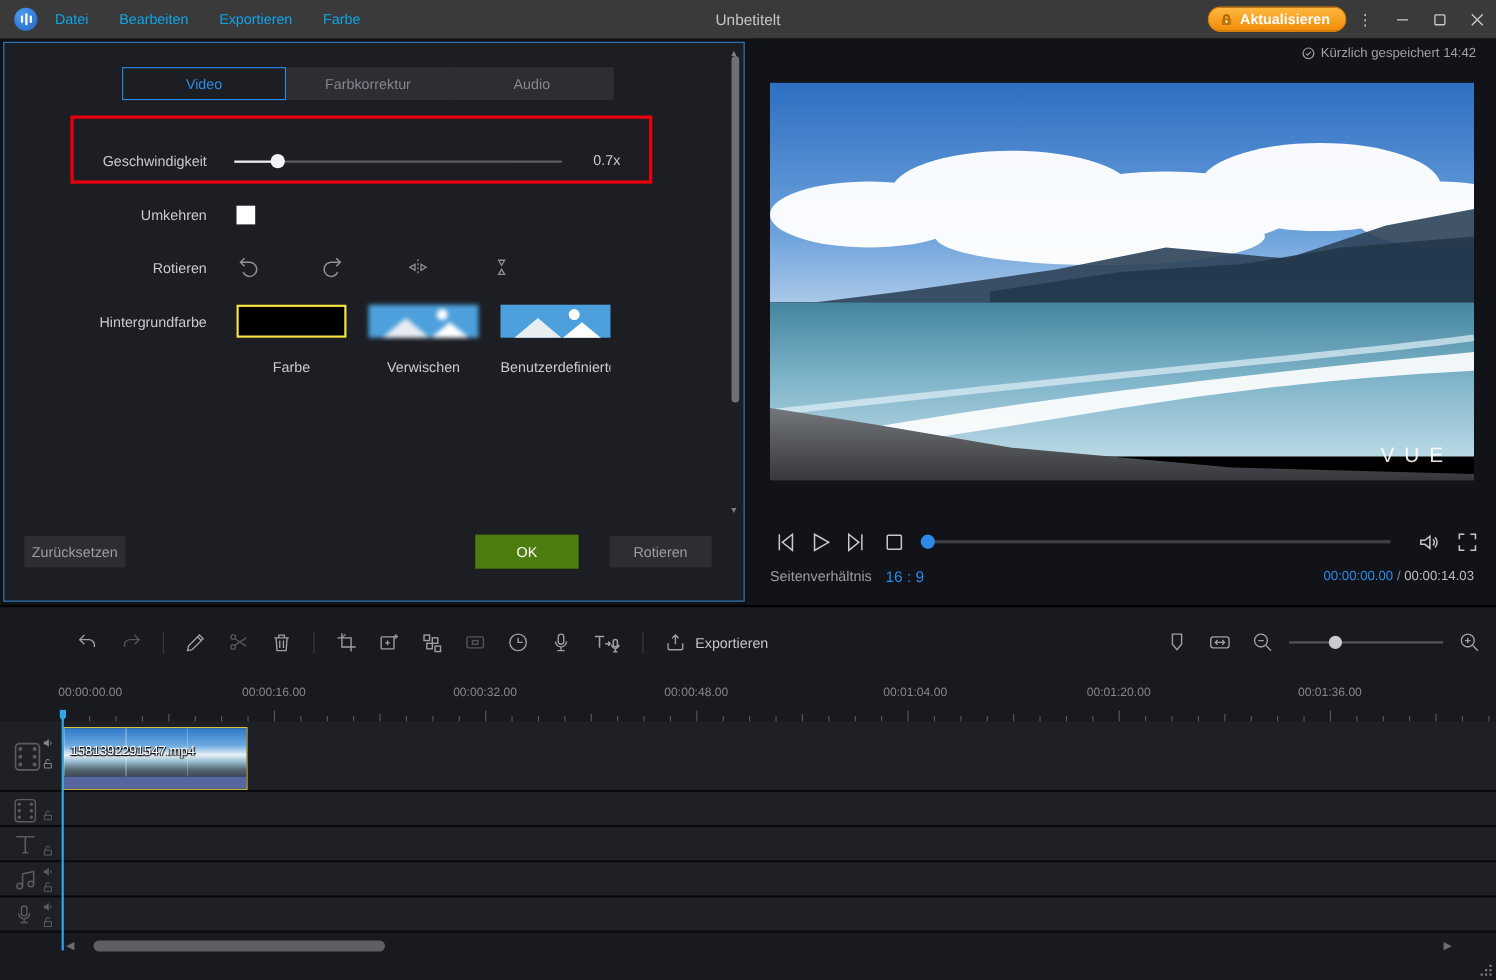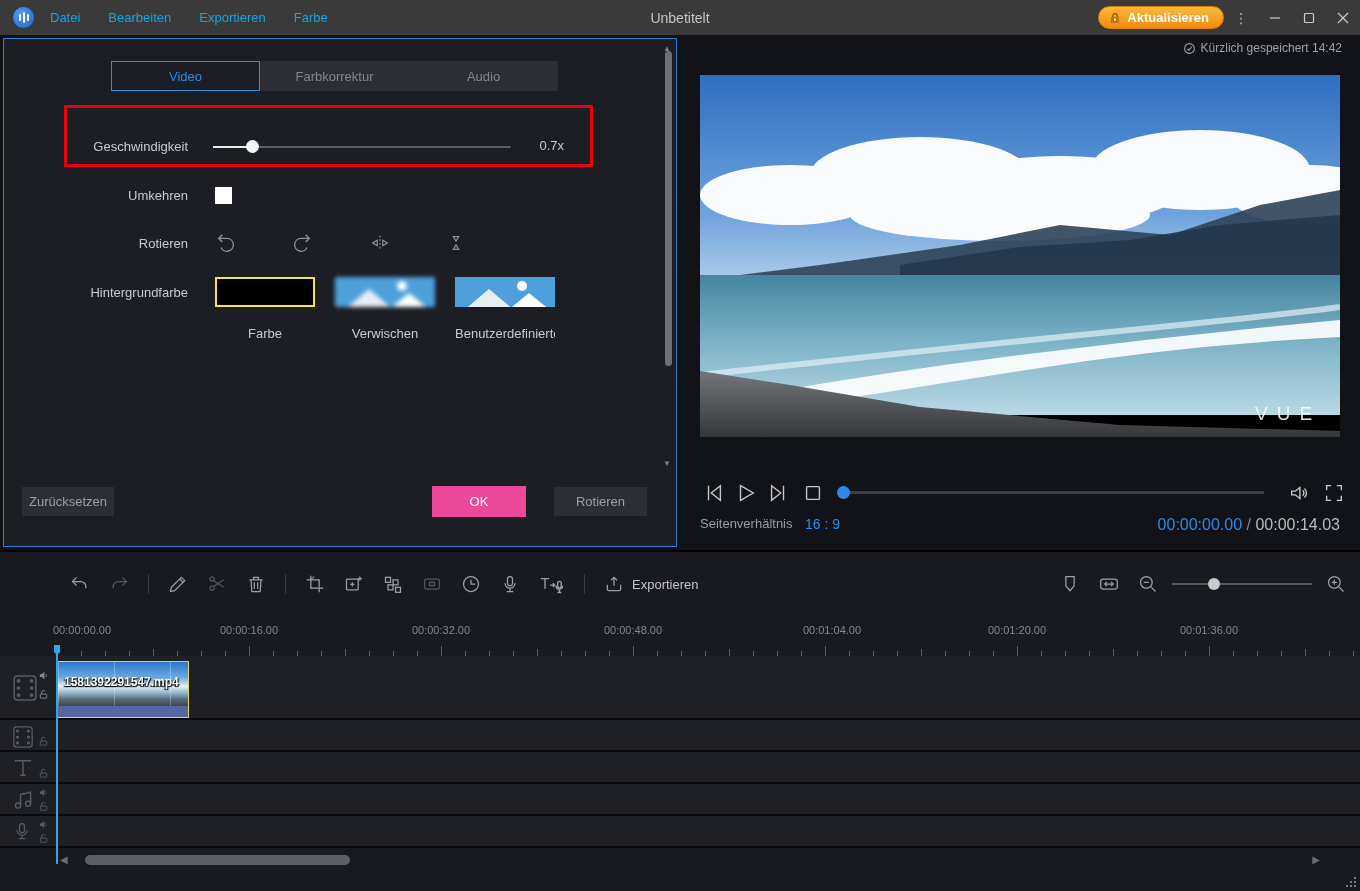--- a/index.html
+++ b/index.html
@@ -53,42 +53,42 @@
   .thumb-img .mt1 { position:absolute; left:8px; bottom:-4px; width:0; height:0;
     border-left:26px solid transparent; border-right:26px solid transparent;
     border-bottom:22px solid #e8edf2; }
   .thumb-img .mt2 { position:absolute; right:4px; bottom:-4px; width:0; height:0;
     border-left:22px solid transparent; border-right:22px solid transparent;
     border-bottom:18px solid #fff; }
   .blurred { filter:blur(2px); }
   .panel-btn { position:absolute; height:29px; display:flex; align-items:center;
     justify-content:center; background:#2c2e34; color:#9b9ea4; font-size:13px;
     cursor:pointer; }
-  .panel-btn.primary { background:#ec4899; color:#fff; }
+  .panel-btn.primary { background:#4d7c0f; color:#fff; }
   .vscroll { position:absolute; right:4px; top:12px; width:7px; height:315px;
     background:#6e7075; border-radius:4px; }
   .vscroll-arrow { position:absolute; right:5px; color:#7e8086; font-size:8px; }
 
   
   #preview-panel { position:absolute; left:678px; top:35px; width:682px; height:515px;
     background:#121318; }
   .saved { position:absolute; top:6px; right:18px; color:#9da0a5; font-size:12px;
     display:flex; align-items:center; gap:5px; }
   #video-box { position:absolute; left:22px; top:40px; width:640px; height:362px;
     background:#000; }
   .transport { position:absolute; top:443px; left:0; width:682px; height:30px; }
   .t-ic { position:absolute; width:22px; height:22px; color:#c6c8cb; cursor:pointer; }
   .prog-track { position:absolute; left:160px; top:13px; width:426px; height:3px;
     background:#3c3e44; }
   .prog-dot { position:absolute; left:159px; top:8px; width:13px; height:13px;
     border-radius:50%; background:#2e8ae6; cursor:pointer; }
   .info-row { position:absolute; top:481px; left:0; width:682px; font-size:13px; }
   .aspect-lab { position:absolute; left:22px; color:#9a9da2; }
   .aspect-val { position:absolute; left:127px; color:#2e8ae6; font-size:14px; cursor:pointer; }
-  .times { position:absolute; right:20px; top:0; font-size:16px; }
+  .times { position:absolute; right:20px; top:0; font-size:12px; }
   .t-cur { color:#2e8ae6; } .t-sep { color:#85888d; } .t-tot { color:#b9bbbf; }
 
   
   #timeline { position:absolute; left:0; top:550px; width:1360px; height:341px;
     background:#191a1f; border-top:2px solid #000; }
   .tl-toolbar { position:absolute; left:0; top:10px; width:1360px; height:44px;
     display:flex; align-items:center; }
   .tb-ic { width:20px; height:20px; color:#9da0a5; margin-left:19px; cursor:pointer; flex:none; }
   .tb-ic.dim { color:#54565b; }
   .tb-sep { width:1px; height:20px; background:#3a3c40; margin-left:19px; flex:none; }
@@ -101,22 +101,22 @@
     border-radius:50%; background:#c9cbce; }
   #ruler { position:absolute; left:0; top:68px; width:1360px; height:36px; }
   .r-lab { position:absolute; top:4px; color:#84878c; font-size:11px; white-space:nowrap; }
   .r-tick { position:absolute; bottom:0; width:1px; background:#5a5c61; }
   #tracks { position:absolute; left:0; top:104px; width:1360px; }
   .trk { position:relative; width:1360px; background:#1f2026; border-bottom:2px solid #0a0a0c; }
   .trk-head { position:absolute; left:0; top:0; width:57px; height:100%; }
   .trk-ic { position:absolute; left:12px; color:#595c62; }
   .mini-ic { position:absolute; left:38px; width:11px; height:11px; color:#595c62; }
   .mini-ic.lit { color:#85888e; }
-  #clip { position:absolute; left:57px; top:5px; width:132px; height:57px;
-    border:1px solid #e6d34a; cursor:pointer;font-weight:bold; }
+  #clip { position:absolute; left:57px; top:5px; width:168px; height:57px;
+    border:1px solid #e6d34a; cursor:pointer; }
   .clip-thumb { width:100%; height:44px;
     background:
       repeating-linear-gradient(90deg, rgba(255,255,255,.25) 0 1px, rgba(255,255,255,0) 1px 56px),
       linear-gradient(180deg,#2f78c8 0%,#6aa8e0 35%,#e8f0f6 55%,#93b9cc 70%,#596a76 85%,#3c4650 100%); }
   .clip-bar { width:100%; height:11px; background:#56679f; }
   .clip-name { position:absolute; left:6px; top:13px; color:#fff; font-size:12px;
     text-shadow:1px 1px 1px #000, -1px 1px 1px #000; }
   #playhead { position:absolute; left:56px; top:95px; width:2px; height:217px;
     background:#2ea7e8; z-index:5; }
   #playhead .ph-flag { position:absolute; left:-2px; top:-2px; width:6px; height:10px;

